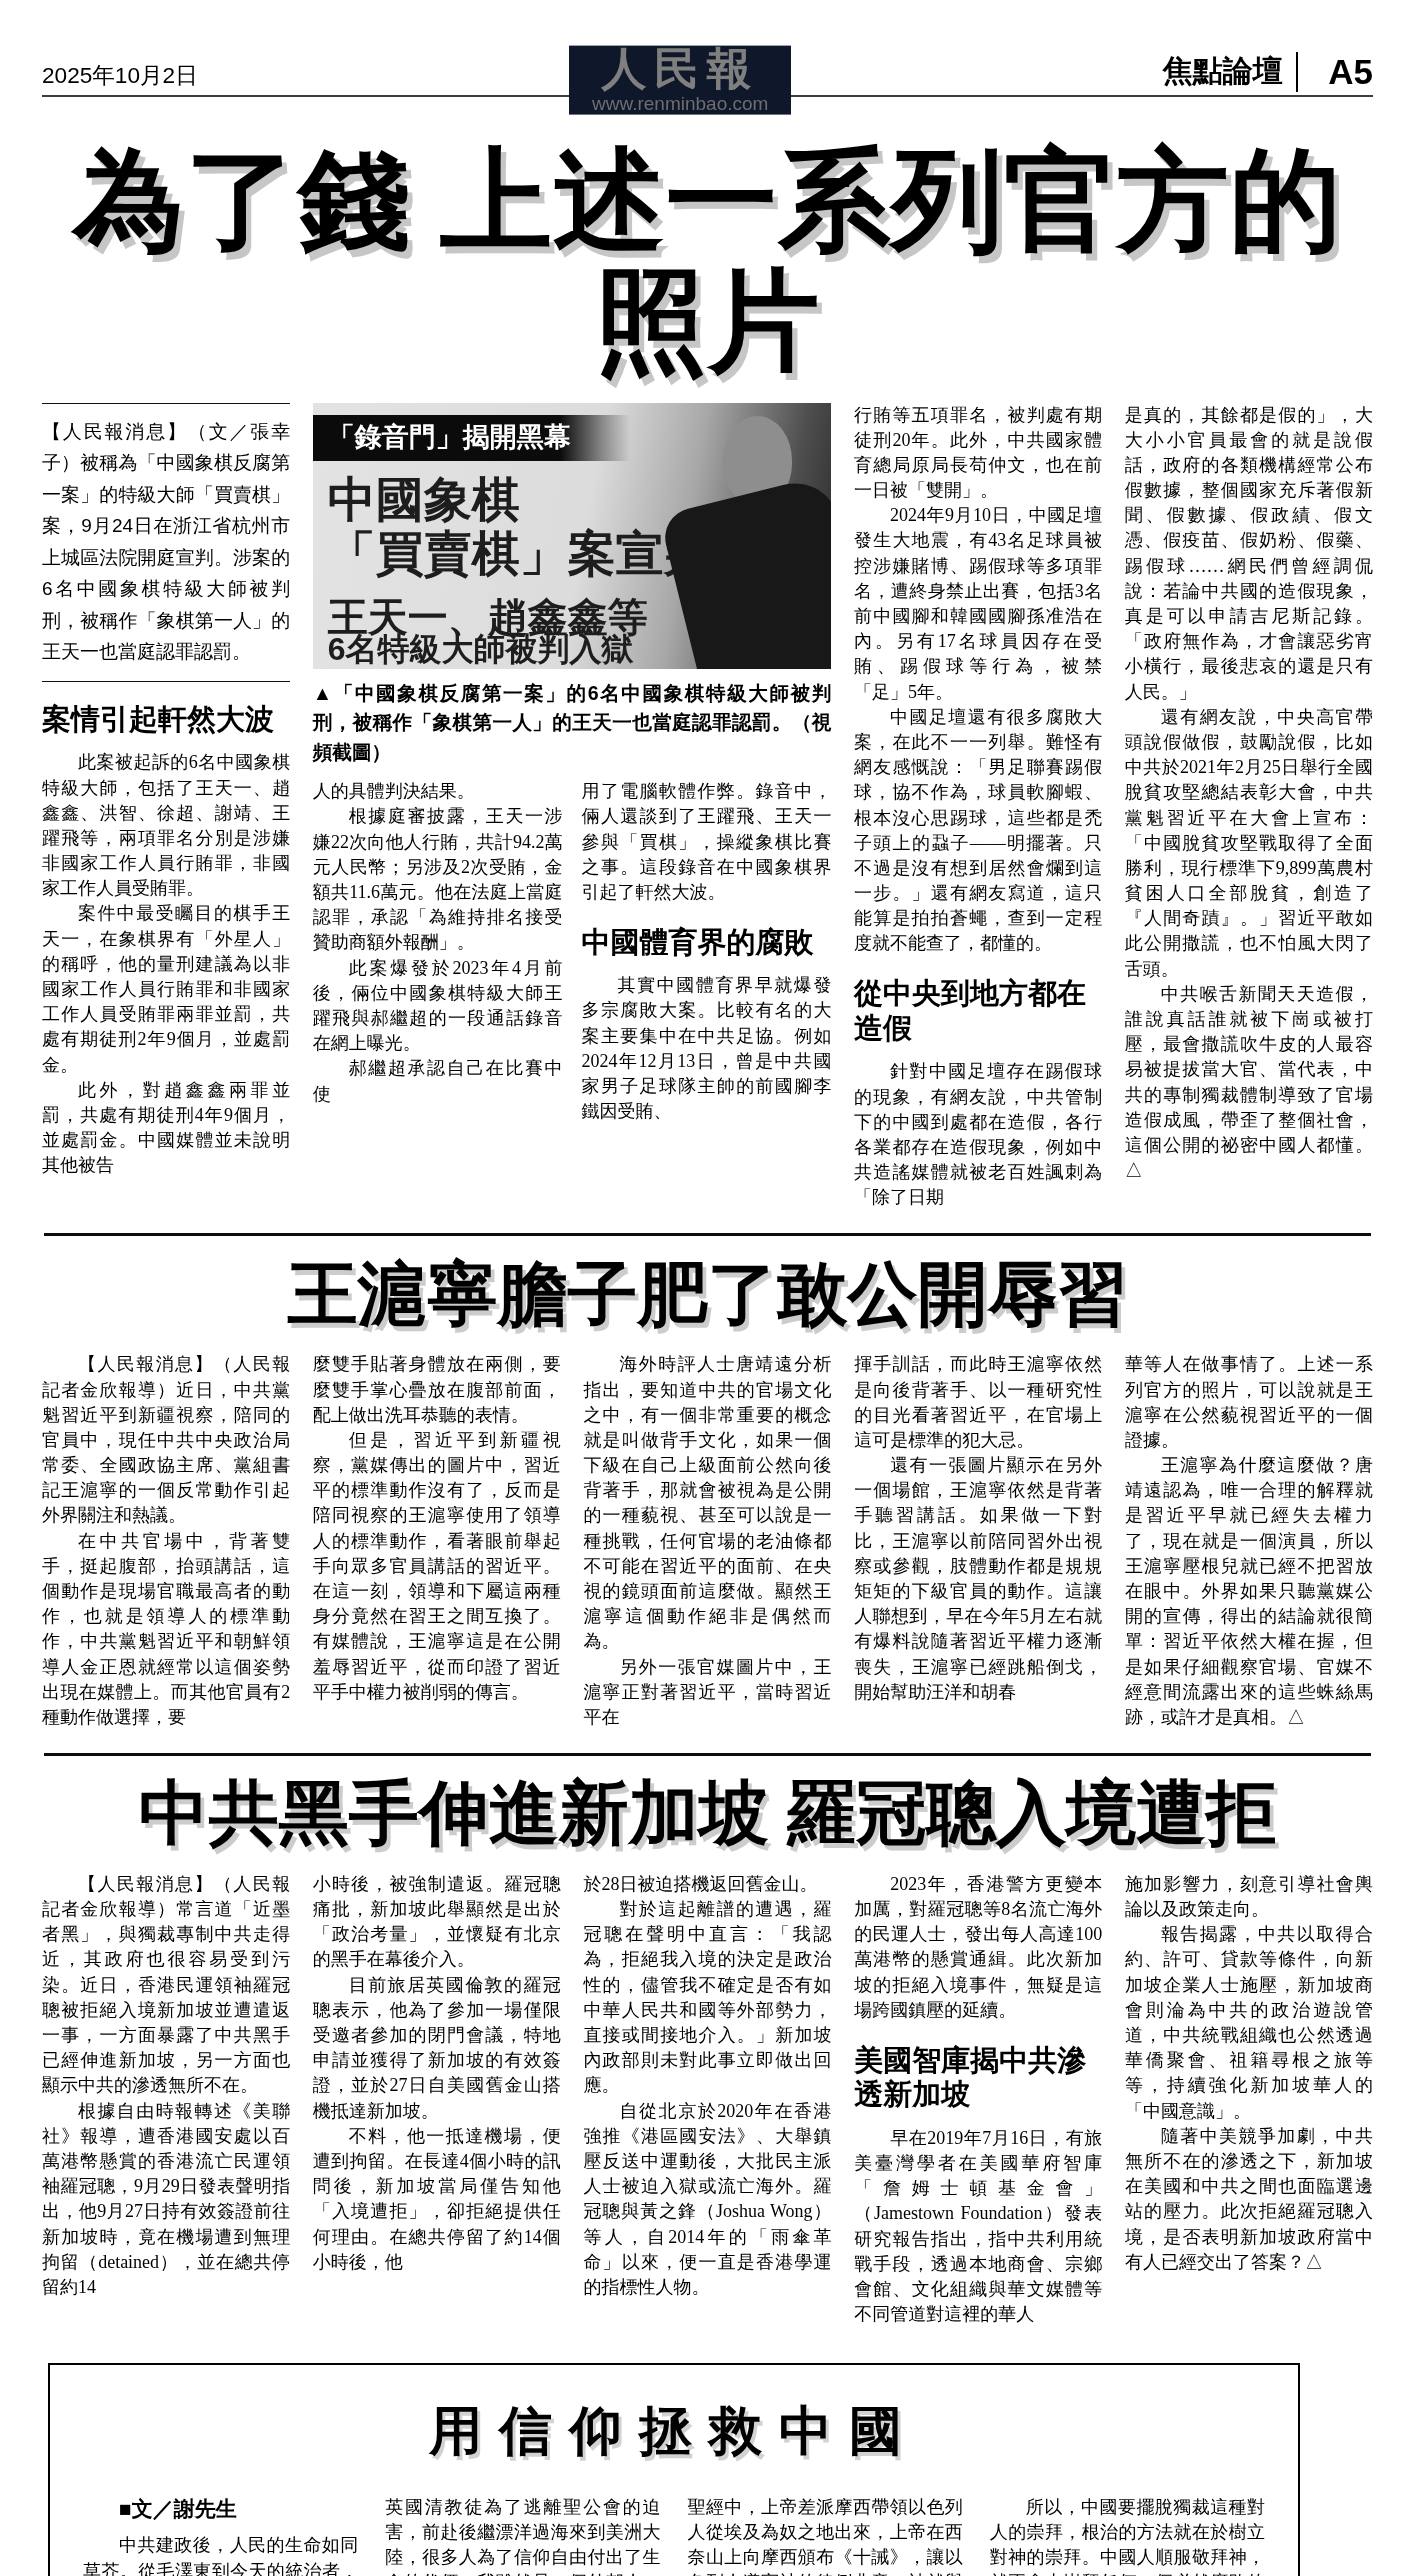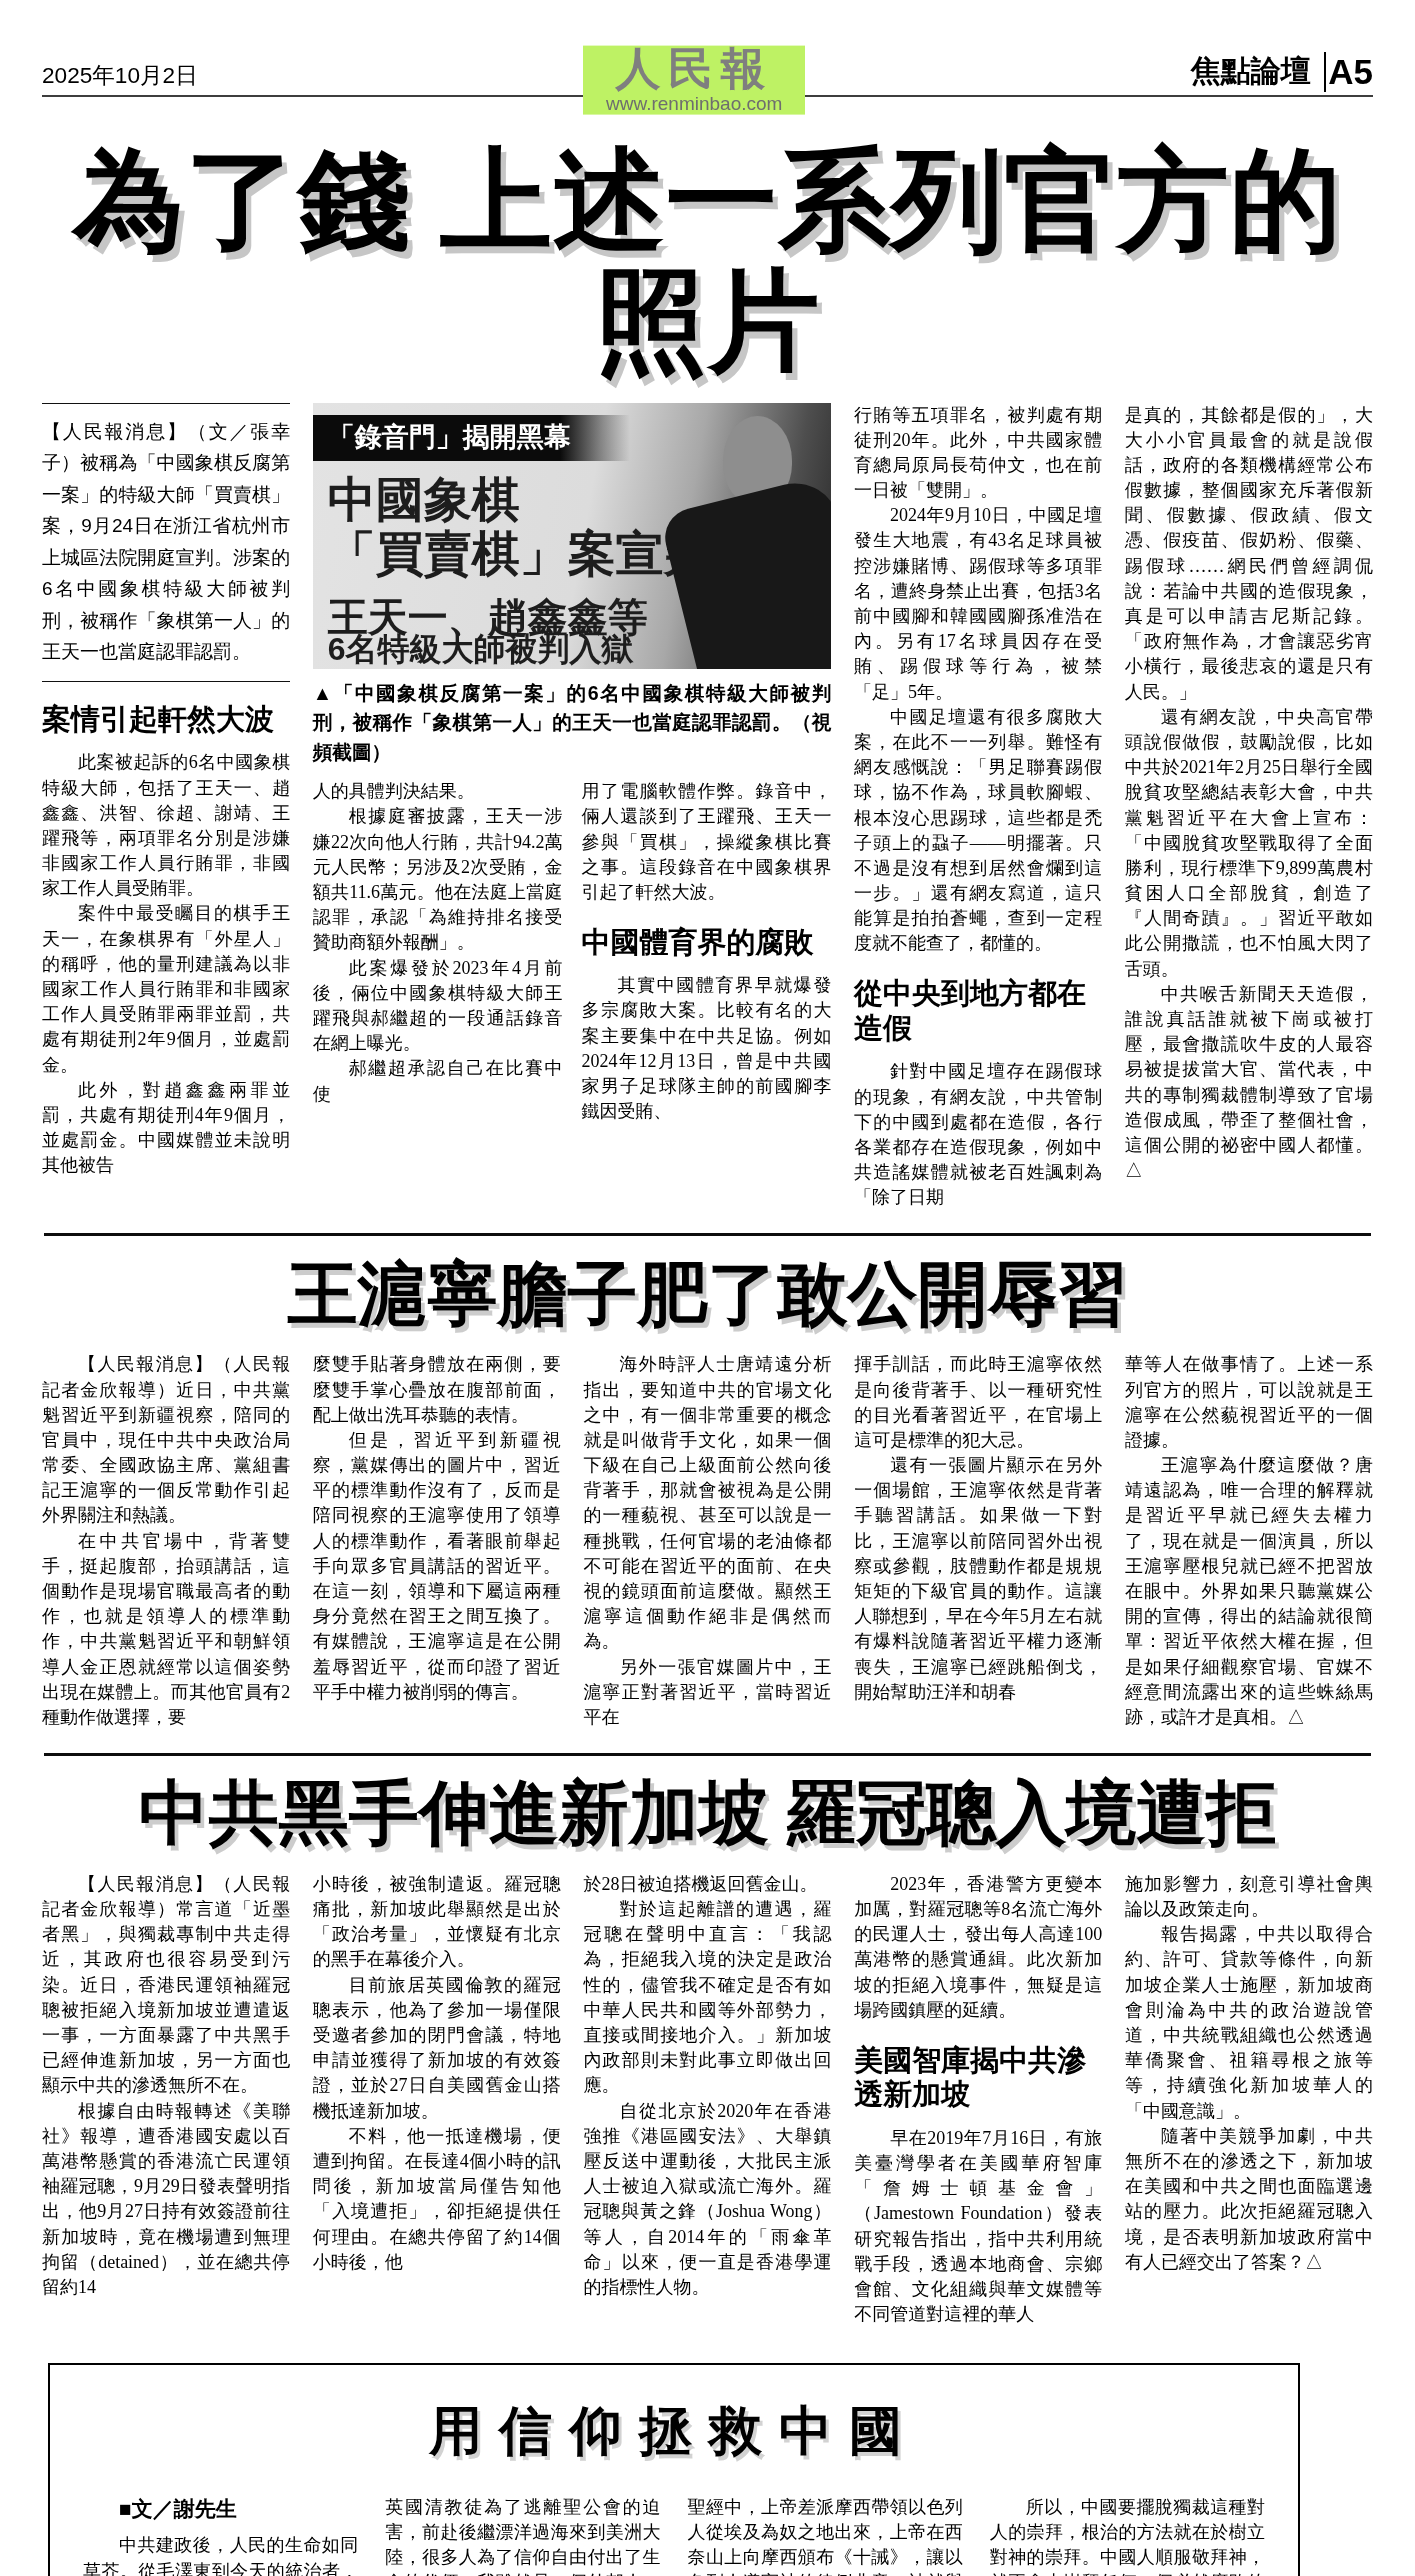--- a/index.html
+++ b/index.html
@@ -2,27 +2,27 @@
 <html style="font-size:12px"><head>
 <meta charset="utf-8">
 <style>
   html,body{margin:0;padding:0;background:#e8e8e8;}
   .page{position:relative;width:1415px;height:2576px;margin:0 auto;background:#fff;color:#000;
         font-family:"Liberation Serif",serif;overflow:hidden;}
   
   header{display:flex;align-items:flex-end;justify-content:space-between;
          margin:0 42px;padding-top:32px;border-bottom:2.3px solid #3d3d3d;height:97px;box-sizing:border-box;}
   .h-date{font-family:"Liberation Sans",sans-serif;font-size:22.6px;padding-bottom:4.5px;}
-  .masthead{text-align:center;background:#bef264;padding:0 22.6px;transform:translateY(19.6px);}
+  .masthead{text-align:center;background:#0f172a;padding:0 22.6px;transform:translateY(19.6px);}
   .m-logo{font-size:45px;font-weight:bold;color:#7f7f7f;letter-spacing:7.5px;line-height:1.05;}
   .m-url{font-size:19px;color:#6e6e6e;font-family:"Liberation Sans",sans-serif;}
   .h-section{display:flex;align-items:center;padding-bottom:3px;}
   .sec-name{font-family:"Liberation Sans",sans-serif;font-weight:bold;font-size:30px;padding-right:13.6px;}
   .sec-page{font-family:"Liberation Sans",sans-serif;font-weight:bold;font-size:35px;
-            border-left:2.3px solid #000;padding-left:2px;}
+            border-left:2.3px solid #000;padding-left:30px;}
   
   .headline1{margin:44px 22.6px 4.5px;text-align:center;font-weight:bold;font-size:112px;line-height:1.08;
              letter-spacing:0.8px;text-shadow:5.3px 6.8px 0 #c6c6c6;}
   .headline2{margin:19.6px 22.6px 3px;text-align:center;font-weight:bold;font-size:70px;line-height:1.1;
              text-shadow:3.8px 5.3px 0 #cccccc;}
   
   .art{margin:19.6px 42px 0;}
   .cols{display:flex;gap:22.6px;}
   .col{flex:1 1 0;min-width:0;}
   .col.wide{flex:2.09 1 0;}

